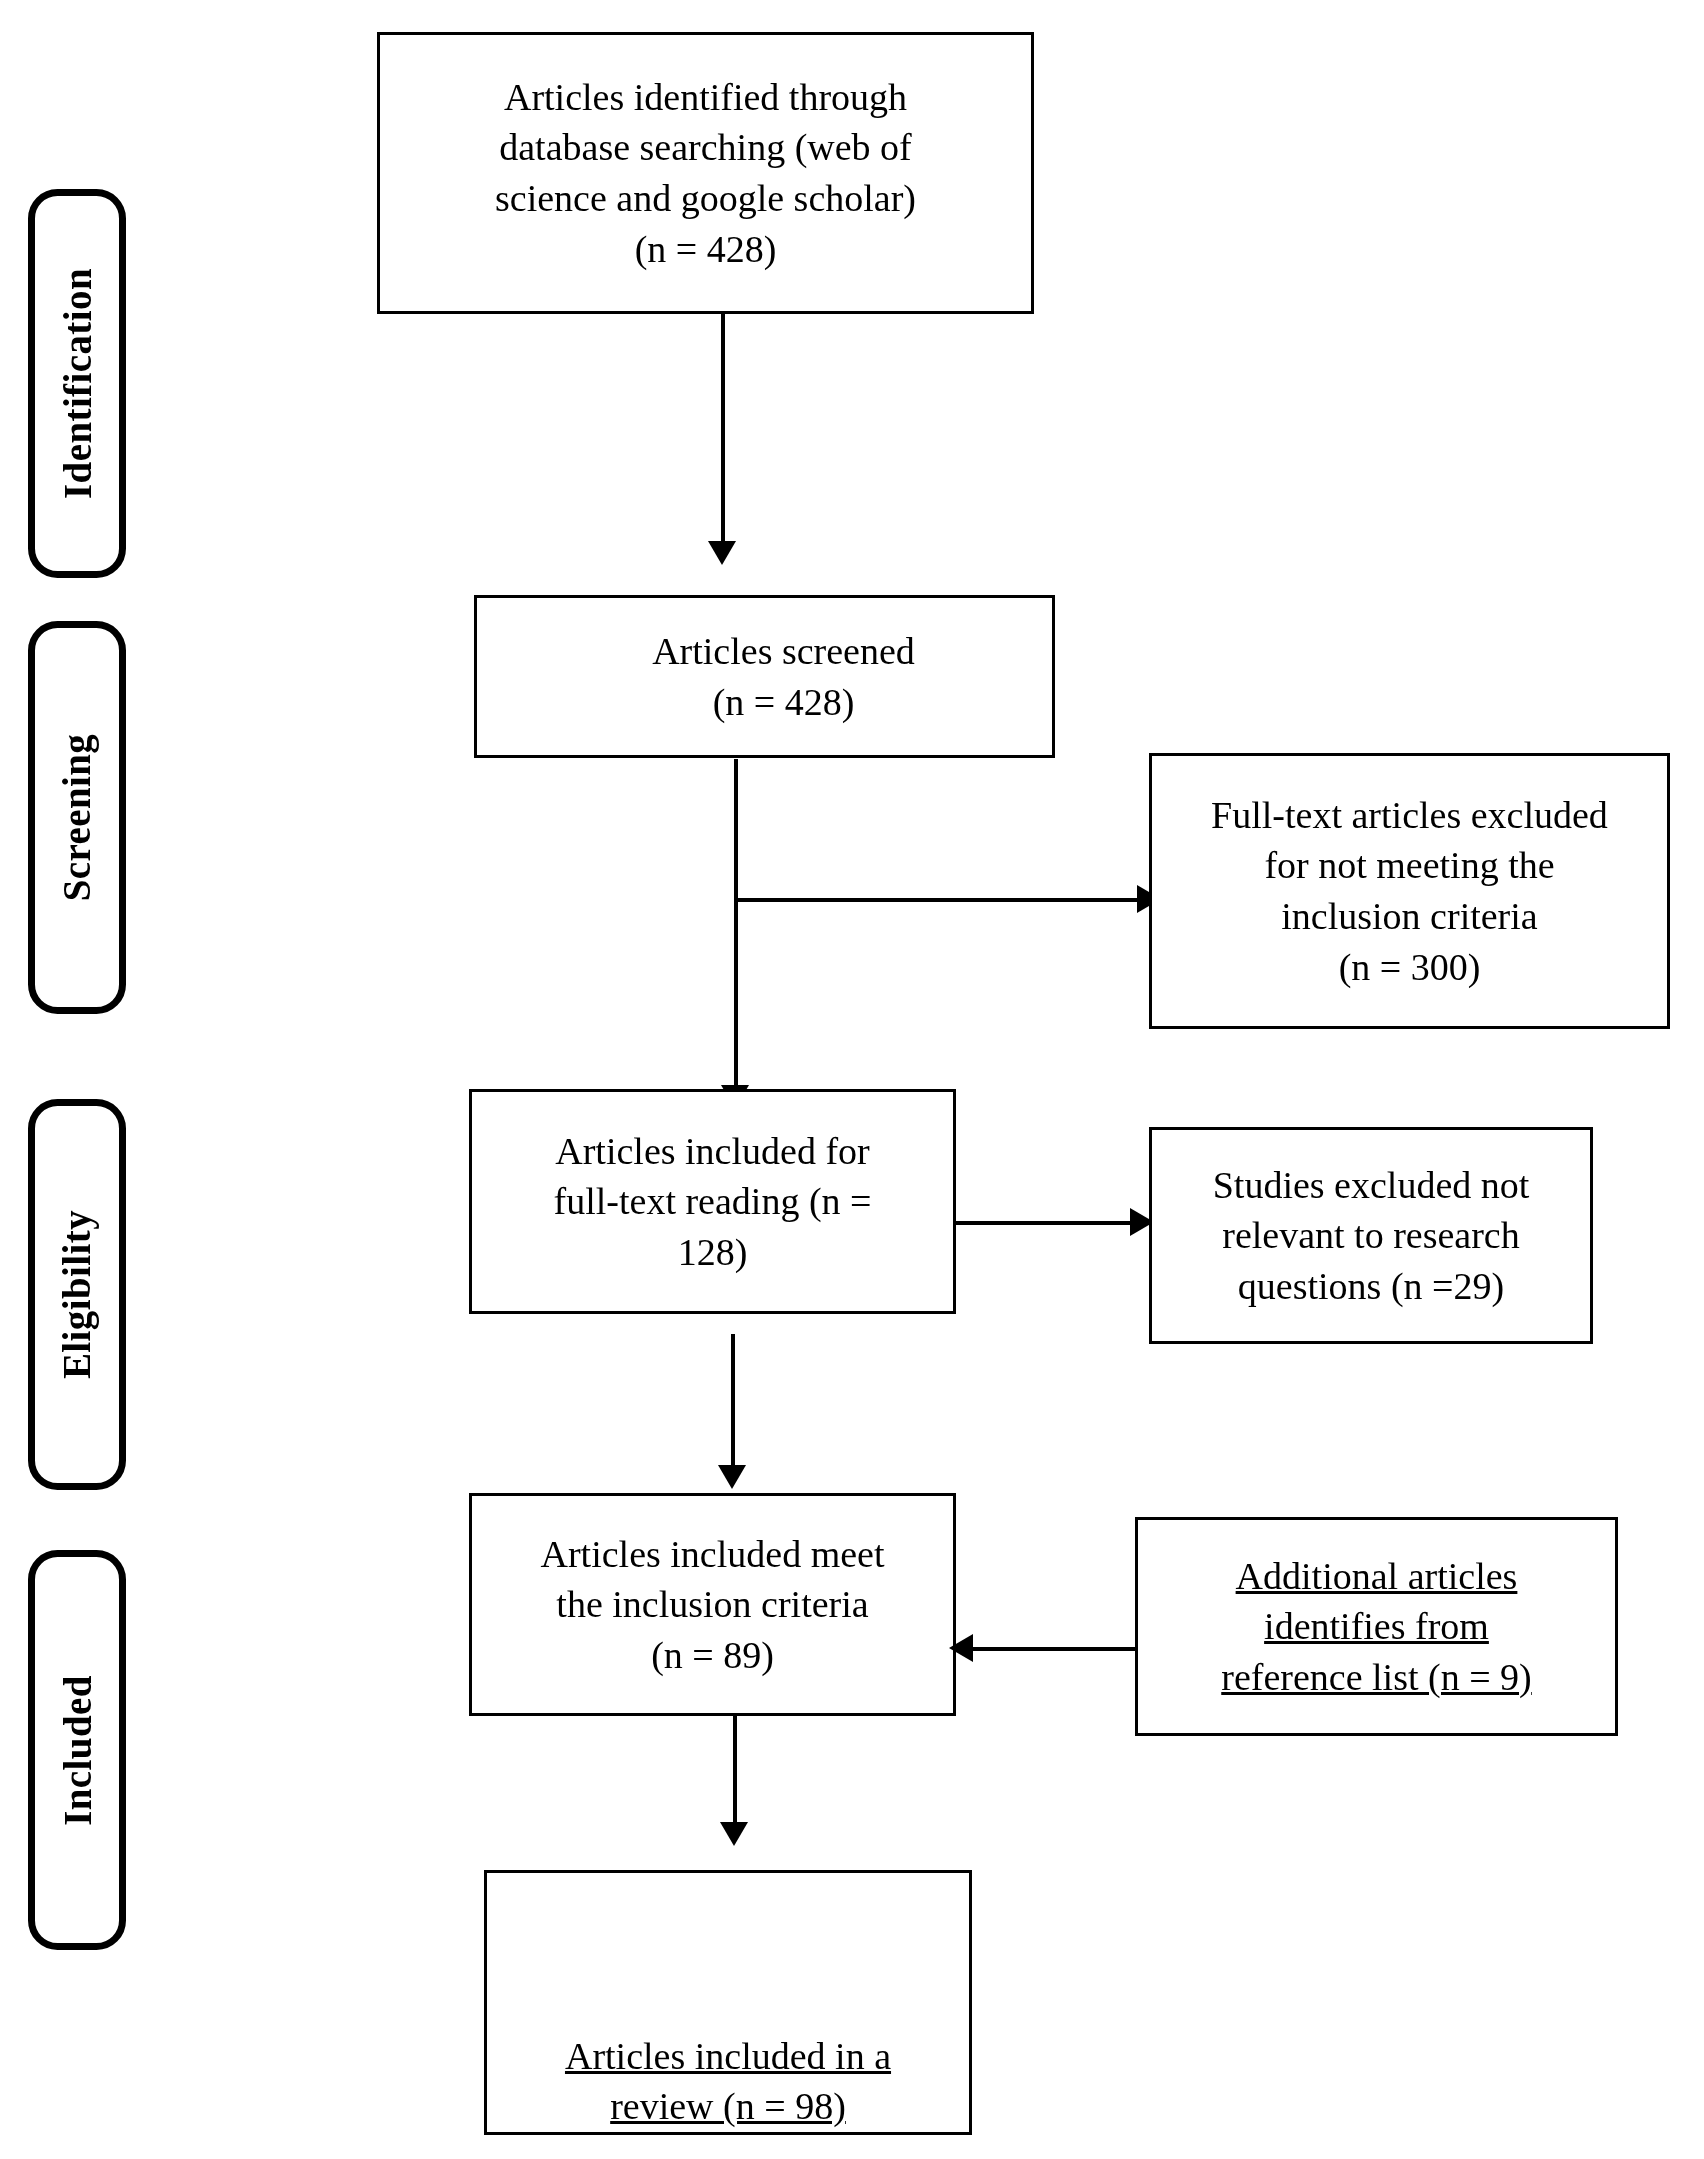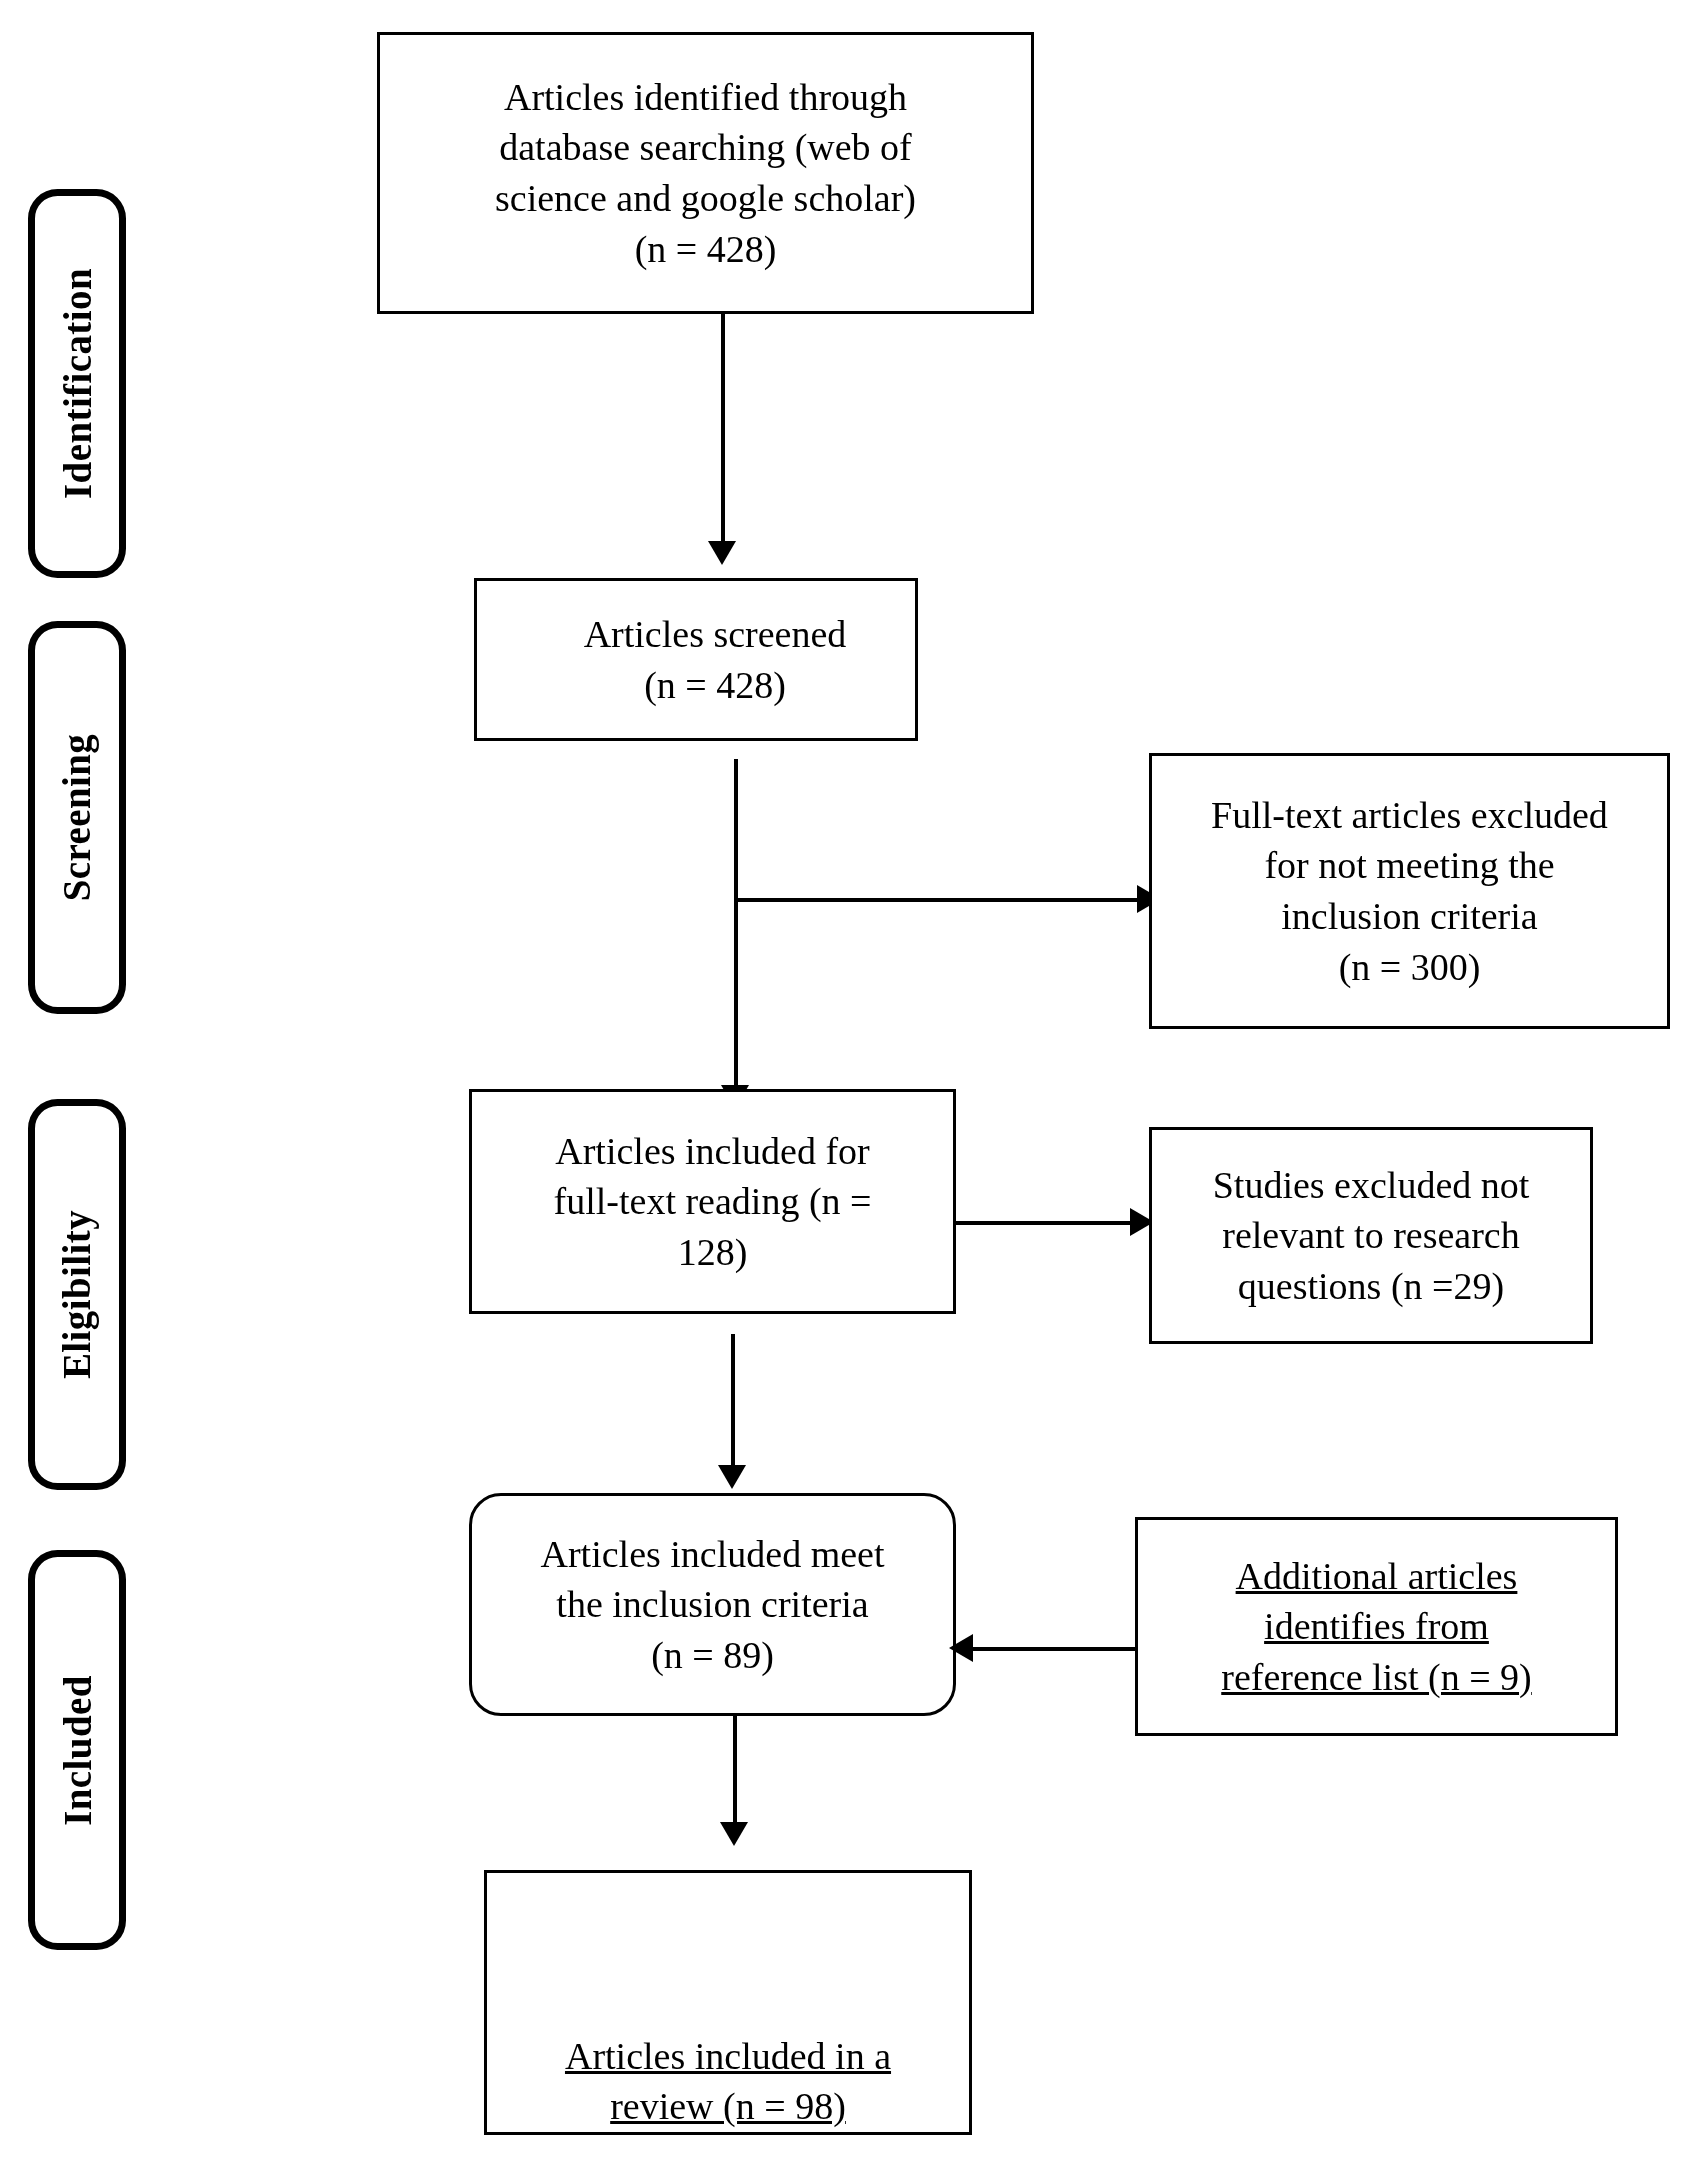--- a/index.html
+++ b/index.html
@@ -122,21 +122,21 @@
   <div class="flow-box v-center" style="left:377px; top:32px; width:657px; height:282px;">
     <span class="box-text">Articles identified through
 database searching (web of
 science and google scholar)
 (n = 428)</span>
   </div>
 
   <div class="vline" style="left:721px; top:314px; width:3.5px; height:230px;"></div>
   <div class="arrow-down" style="left:708px; top:541px;"></div>
 
-  <div class="flow-box v-center" style="left:474px; top:578px; width:444px; height:163px;padding-left:38px;">
+  <div class="flow-box v-center" style="left:474px; top:595px; width:581px; height:163px;padding-left:38px;">
     <span class="box-text">Articles screened
 (n = 428)</span>
   </div>
 
   <div class="vline" style="left:734px; top:759px; width:3.5px; height:330px;"></div>
   <div class="arrow-down" style="left:721px; top:1085px;"></div>
   <div class="hline" style="left:734px; top:898px; width:408px; height:3.5px;"></div>
   <div class="arrow-right" style="left:1137px; top:885px;"></div>
 
   <div class="flow-box v-center" style="left:469px; top:1089px; width:487px; height:225px;">
@@ -144,21 +144,21 @@
 full-text reading (n =
 128)</span>
   </div>
 
   <div class="hline" style="left:956px; top:1221px; width:193px; height:3.5px;"></div>
   <div class="arrow-right" style="left:1130px; top:1208px;"></div>
 
   <div class="vline" style="left:731px; top:1334px; width:3.5px; height:135px;"></div>
   <div class="arrow-down" style="left:718px; top:1465px;"></div>
 
-  <div class="flow-box v-center" style="left:469px; top:1493px; width:487px; height:223px;border-radius:32px;">
+  <div class="flow-box v-center" style="left:469px; top:1493px; width:487px; height:223px;">
     <span class="box-text">Articles included meet
 the inclusion criteria
 (n = 89)</span>
   </div>
 
   <div class="hline" style="left:970px; top:1647px; width:165px; height:3.5px;"></div>
   <div class="arrow-left" style="left:949px; top:1634px;"></div>
 
   <div class="vline" style="left:733px; top:1716px; width:3.5px; height:109px;"></div>
   <div class="arrow-down" style="left:720px; top:1822px;"></div>

